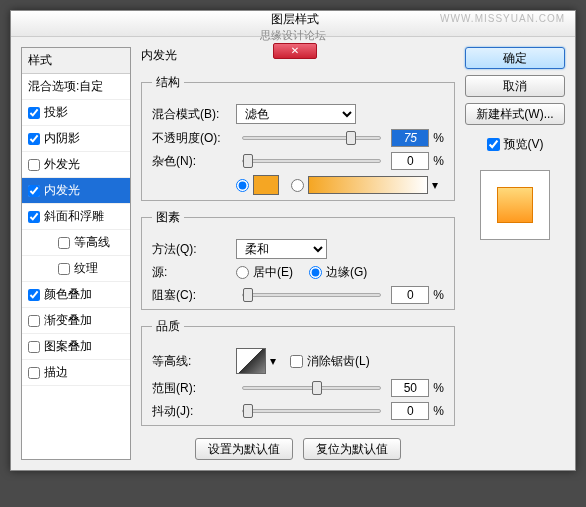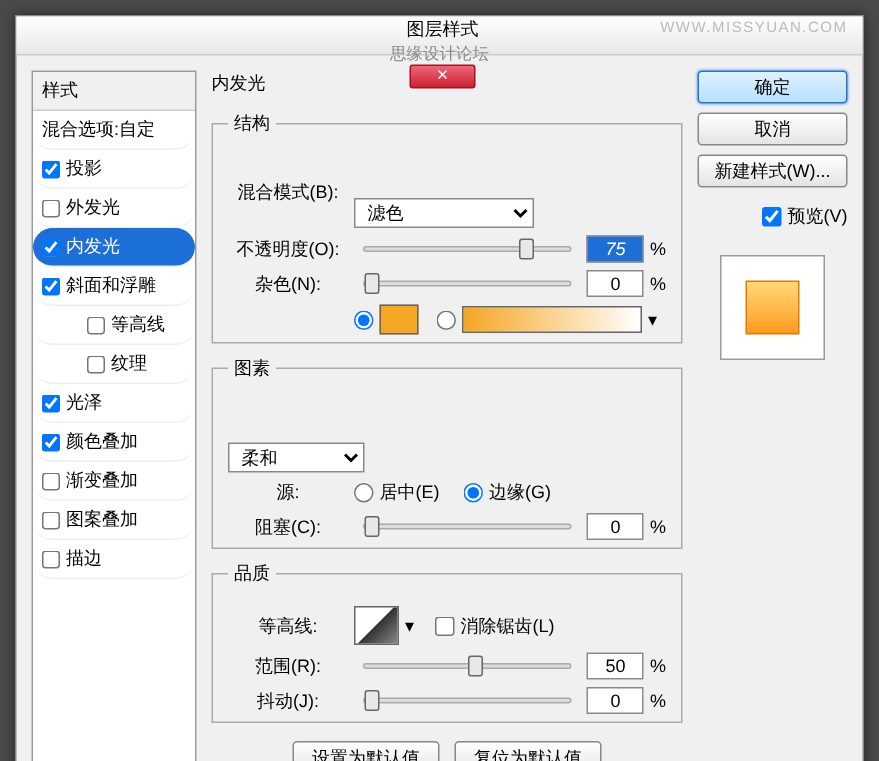--- a/index.html
+++ b/index.html
@@ -6,30 +6,30 @@
 body { background: #4a4a4a; padding: 10px; }
 .window { width: 566px; background: #f0f0f0; border: 1px solid #888; box-shadow: 0 0 8px rgba(0,0,0,0.5); }
 .titlebar { height: 26px; background: linear-gradient(#fff, #e8e8e8); display: flex; align-items: center; padding: 0 4px 0 8px; border-bottom: 1px solid #ccc; flex-direction: column; }
 .titlebar-text { color: #888; font-size: 11px; margin-right: 4px; }
 .watermark { position: absolute; top: 2px; right: 10px; color: #bbb; font-size: 10px; letter-spacing: 1px; }
 .close-btn { width: 44px; height: 18px; background: linear-gradient(#e67, #c23); border: 1px solid #a12; border-radius: 2px; color: #fff; text-align: center; line-height: 14px; cursor: pointer; font-size: 10px; }
 .close-btn::before { content: "✕"; }
 .body { display: flex; padding: 10px; gap: 10px; }
 .left-panel { width: 110px; border: 1px solid #999; background: #fff; }
 .left-header { background: #f0f0f0; padding: 4px 6px; border-bottom: 1px solid #ccc; }
-.left-item { padding: 4px 6px; display: flex; align-items: center; gap: 4px; border-bottom: 1px solid #eee; border-radius: 13px; }
+.left-item { padding: 4px 6px; display: flex; align-items: center; gap: 4px; border-bottom: 1px solid #eee; }
 .left-item.sub { padding-left: 36px; }
 .left-item.selected { background: #1d6fd8; color: #fff; }
 .left-item input[type=checkbox] { width: 12px; height: 12px; }
 .center-panel { flex: 1; display: flex; flex-direction: column; gap: 8px; }
 fieldset { border: 1px solid #aaa; padding: 8px 10px 0; }
 legend { padding: 0 4px; }
 .row { display: flex; align-items: center; margin: 5px 0; gap: 4px; }
-.label { width: 80px; text-align: center; }
-select { height: 20px; border: 1px solid #888; background: #fff; padding: 0 4px; margin-top: 28px; }
+.label { width: 80px; text-align: left; }
+select { height: 20px; border: 1px solid #888; background: #fff; padding: 0 4px; }
 .slider { flex: 1; height: 4px; background: #ddd; border: 1px solid #aaa; border-radius: 2px; position: relative; margin: 0 6px; }
 .thumb { position: absolute; width: 10px; height: 14px; background: #e8e8e8; border: 1px solid #666; top: -6px; border-radius: 2px; }
 input[type=text] { width: 38px; height: 18px; border: 1px solid #888; text-align: center; }
 input[type=text].hl { background: #1d6fd8; color: #fff; font-style: italic; }
 .color-swatch { width: 26px; height: 20px; background: #f5a623; border: 1px solid #666; }
 .gradient-swatch { width: 120px; height: 18px; background: linear-gradient(to right, #f5a623, #fff); border: 1px solid #666; }
 .contour-swatch { width: 30px; height: 26px; border: 1px solid #666; background: linear-gradient(135deg, #fff 0%, #fff 48%, #333 50%, #888 100%); }
 .right-panel { width: 100px; display: flex; flex-direction: column; gap: 6px; }
 .btn { height: 22px; border: 1px solid #888; background: linear-gradient(#fff,#e4e4e4); border-radius: 3px; text-align: center; line-height: 20px; cursor: pointer; }
 .btn.primary { border: 1px solid #2a6fc9; background: linear-gradient(#dff1ff,#b8e0ff); box-shadow: 0 0 2px #4a9fe8; }
@@ -55,42 +55,42 @@
       <div class="left-header">样式</div>
       <div class="left-item">
           <span>混合选项:自定</span>
         </div>
       <div id="style-items">
           <div class="left-item">
             <input type="checkbox" checked="" style="">
             <span>投影</span>
           </div>
           <div class="left-item">
+            <input type="checkbox" checked="" style="">
+            <span>内阴影</span>
+          </div>
+          <div class="left-item">
             <input type="checkbox" style="">
             <span>外发光</span>
           </div>
           <div class="left-item selected">
             <input type="checkbox" checked="" style="">
             <span>内发光</span>
           </div>
           <div class="left-item">
             <input type="checkbox" checked="" style="">
             <span>斜面和浮雕</span>
           </div>
           <div class="left-item sub">
             <input type="checkbox" style="">
             <span>等高线</span>
           </div>
           <div class="left-item sub">
             <input type="checkbox" style="">
             <span>纹理</span>
-          </div>
-          <div class="left-item">
-            <input type="checkbox" checked="" style="">
-            <span>光泽</span>
           </div>
           <div class="left-item">
             <input type="checkbox" checked="" style="">
             <span>颜色叠加</span>
           </div>
           <div class="left-item">
             <input type="checkbox" style="">
             <span>渐变叠加</span>
           </div>
           <div class="left-item">
@@ -135,20 +135,21 @@
           <div class="color-swatch"></div>
           <input type="radio" name="gt" style="margin-left: 8px;">
           <div class="gradient-swatch"></div>
           <span>▾</span>
         </div>
       </fieldset>
 
       <fieldset>
         <legend>图素</legend>
         <div class="row">
+          <span class="label">方法(Q):</span>
           <select style="width:91px"><option>柔和</option></select>
         </div>
         <div class="row">
           <span class="label">源:</span>
           <input type="radio" name="src" style="">
           <span>居中(E)</span>
           <input type="radio" name="src" checked="" style="margin-left: 12px;">
           <span>边缘(G)</span>
         </div>
         <div class="row">
@@ -191,21 +192,21 @@
       <div class="btn-row">
         <button class="btn-wide">设置为默认值</button>
         <button class="btn-wide">复位为默认值</button>
       </div>
     </div>
 
     <div class="right-panel">
       <div class="btn primary">确定</div>
       <div class="btn">取消</div>
       <div class="btn">新建样式(W)...</div>
-      <div class="row" style="justify-content:flex-end">
+      <div class="row" style="justify-content:center">
         <input type="checkbox" checked="" style="">
         <span>预览(V)</span>
       </div>
       <div class="preview-box">
         <div class="preview-sw"></div>
       </div>
     </div>
   </div>
 </div>
 

